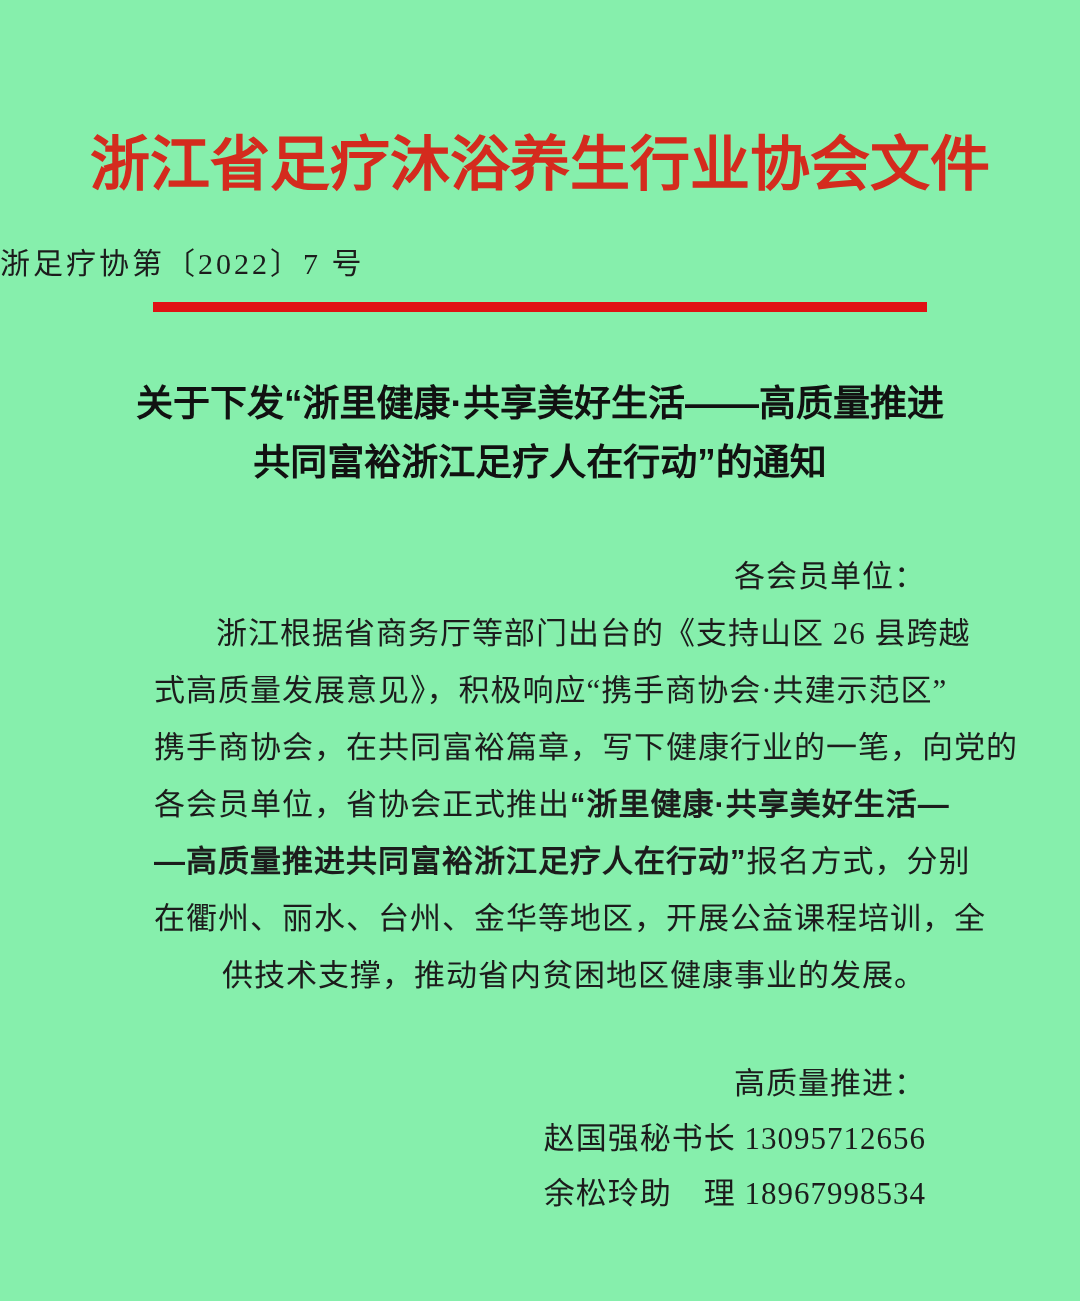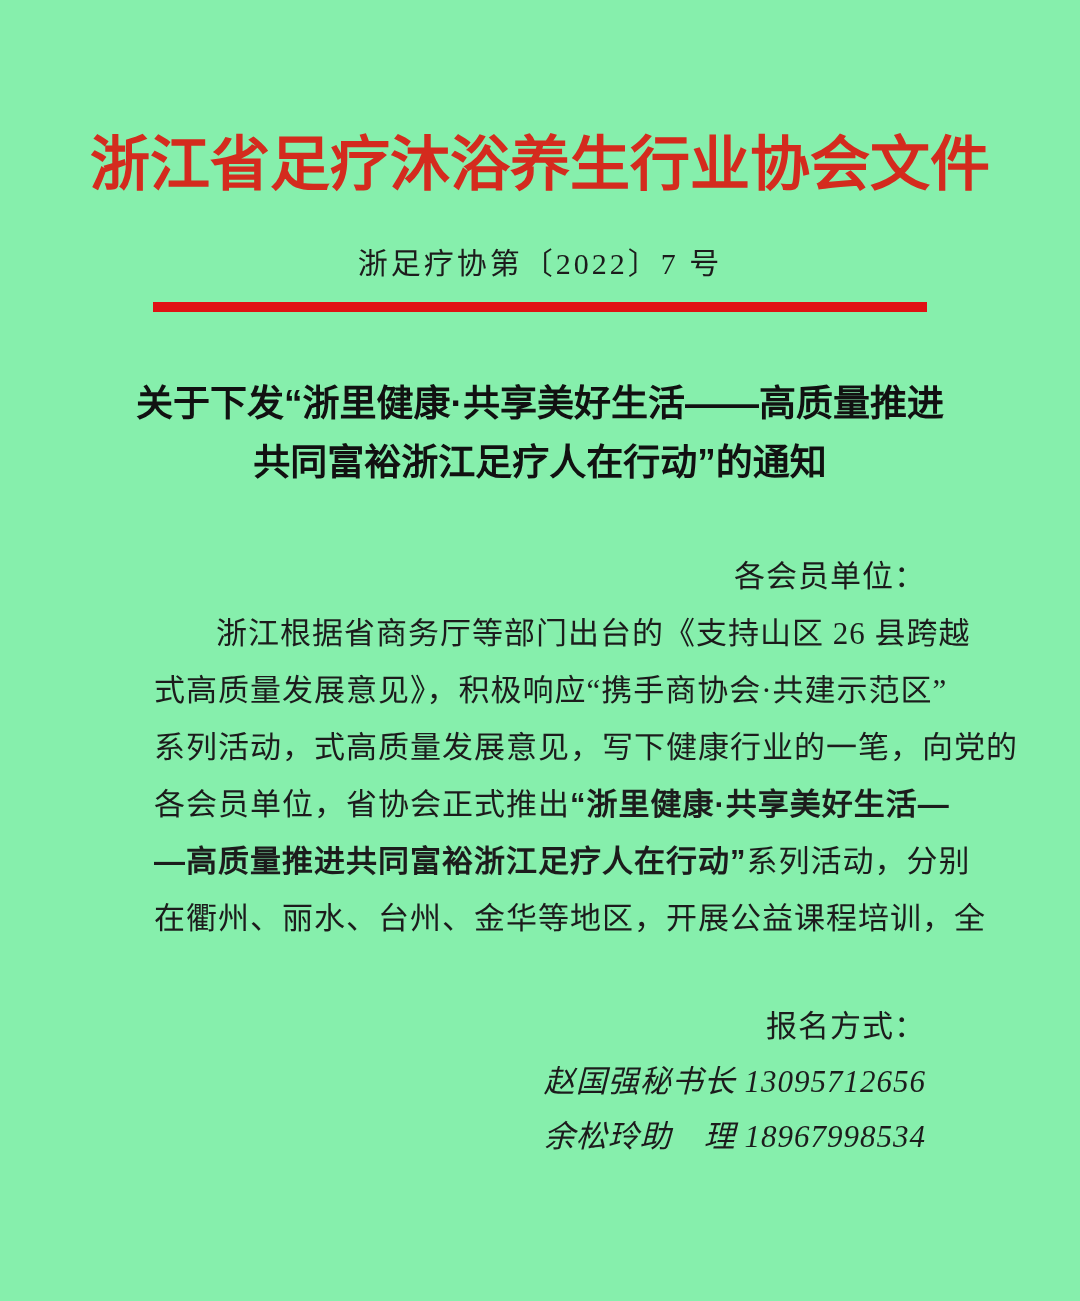--- a/index.html
+++ b/index.html
@@ -22,21 +22,21 @@
     text-align: center;
     font-size: 60px;
     line-height: 1.3;
     font-weight: bold;
     letter-spacing: 0px;
     font-family: "Liberation Serif", "DejaVu Serif", serif;
     white-space: nowrap;
   }
   .doc-number {
     margin-top: 42px;
-    text-align: center;
+    text-align: left;
     font-size: 30px;
     letter-spacing: 3px;
     line-height: 36px;
   }
   .red-divider {
     width: 774px;
     height: 10px;
     margin: 20px auto 0 auto;
   }
   .notice-title {
@@ -73,21 +73,20 @@
   .contact-block {
     margin-top: 52px;
     padding-left: 62px;
   }
   .contact-label {
     line-height: 55px;
   }
   .contact-line {
     line-height: 55px;
     white-space: nowrap;
-    font-style: italic;
   }
 </style>
 </head>
 <body>
 
 <div class="page">
 
   <div class="association-title" style="color: rgb(212, 43, 30);">浙江省足疗沐浴养生行业协会文件</div>
 
   <div class="doc-number">浙足疗协第〔2022〕7 号</div>
@@ -99,28 +98,29 @@
     <div>共同富裕浙江足疗人在行动”的通知</div>
   </div>
 
   <div class="content">
 
     <div class="salutation">各会员单位：</div>
 
     <div>
         <div class="para-line indent"><span>浙江根据省商务厅等部门出台的《支持山区 26 县跨越</span></div>
         <div class="para-line"><span>式高质量发展意见》，积极响应“携手商协会·共建示范区”</span></div>
-        <div class="para-line"><span>系列活动，式高质量发展意见，写下健康行业的一笔，向党的</span></div>
+        <div class="para-line"><span>携手商协会，在共同富裕篇章，写下健康行业的一笔，向党的</span></div>
         <div class="para-line"><span>各会员单位，省协会正式推出</span><span class="bold">“浙里健康·共享美好生活—</span></div>
-        <div class="para-line"><span class="bold">—高质量推进共同富裕浙江足疗人在行动”</span><span>系列活动，分别</span></div>
+        <div class="para-line"><span class="bold">—高质量推进共同富裕浙江足疗人在行动”</span><span>报名方式，分别</span></div>
         <div class="para-line"><span>在衢州、丽水、台州、金华等地区，开展公益课程培训，全</span></div>
+        <div class="para-line"><span>供技术支撑，推动省内贫困地区健康事业的发展。</span></div>
       </div>
 
     <div class="contact-block">
-      <div class="contact-label">报名方式：</div>
+      <div class="contact-label">高质量推进：</div>
       <div>
           <div class="contact-line">赵国强秘书长 13095712656</div>
           <div class="contact-line">余松玲助　理 18967998534</div>
         </div>
     </div>
 
   </div>
 
 </div>
 

